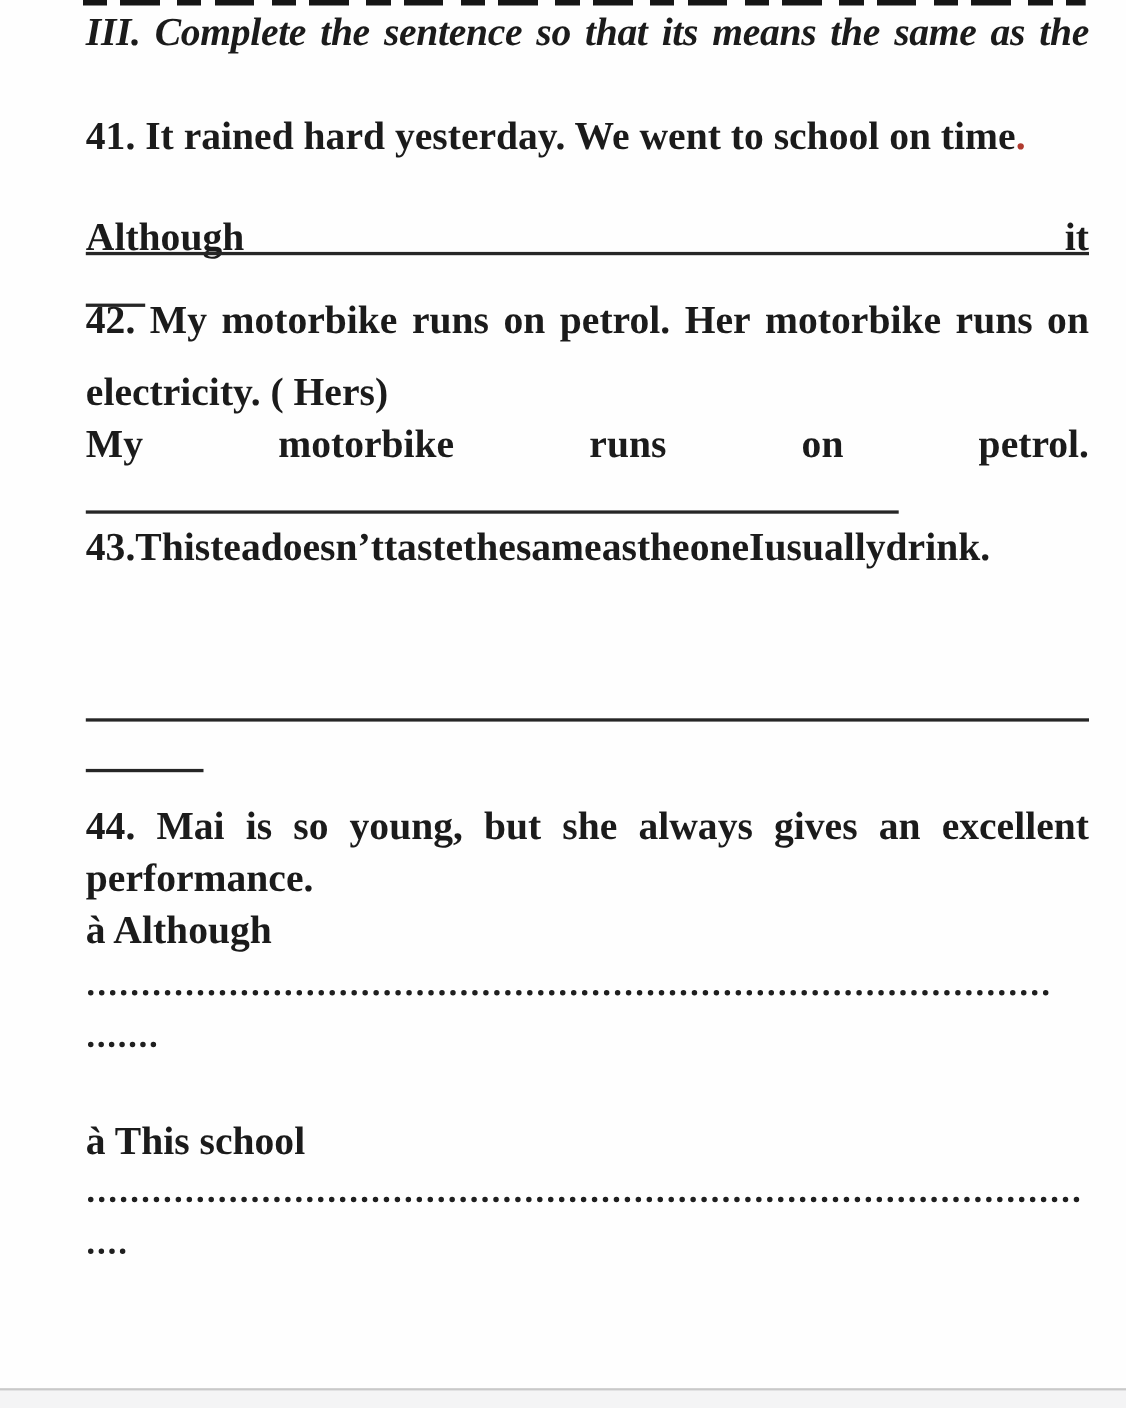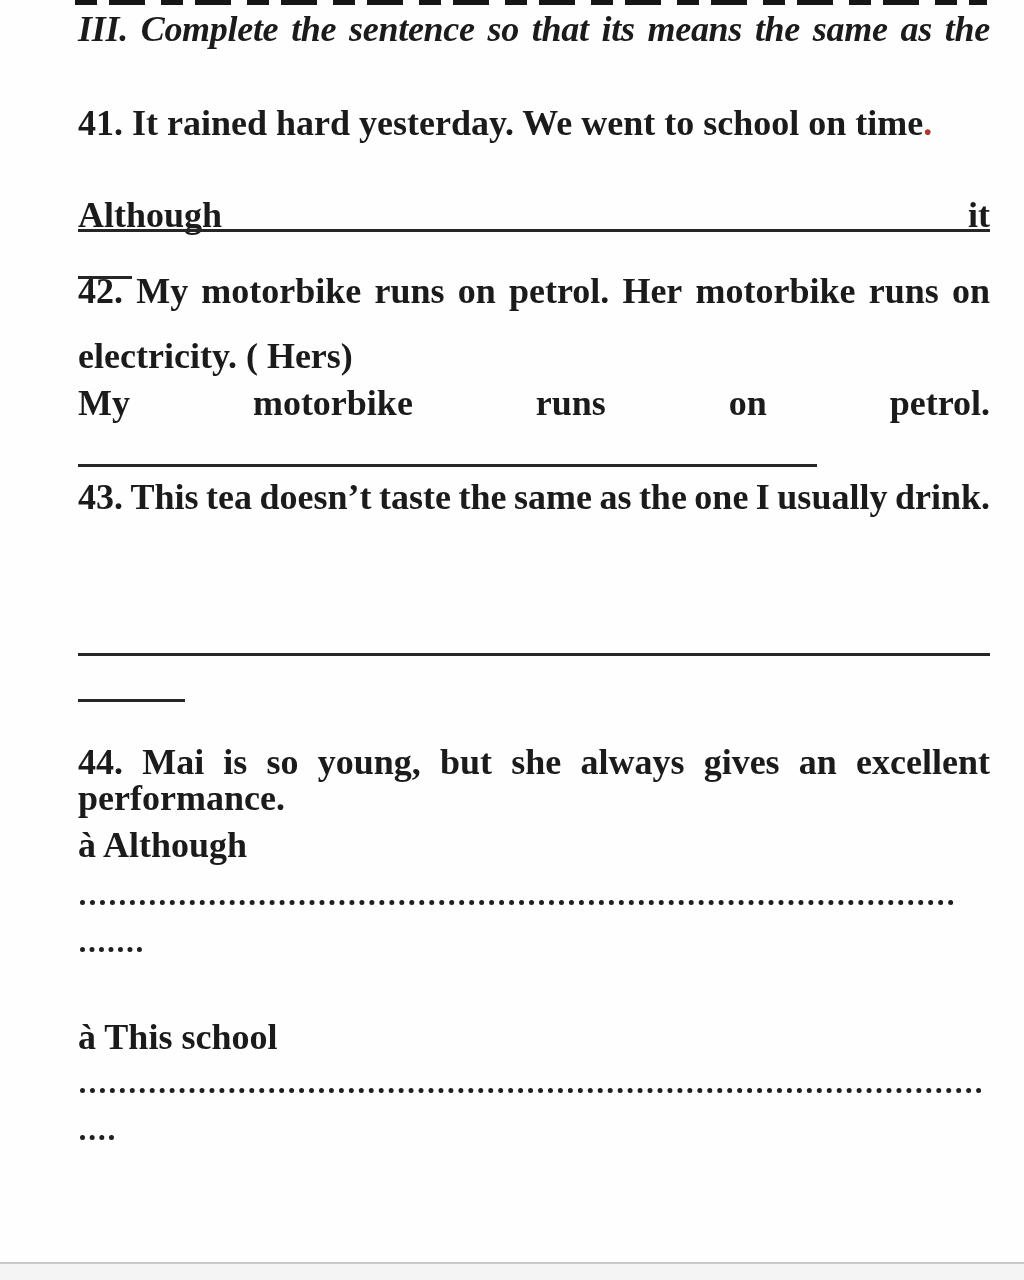--- a/index.html
+++ b/index.html
@@ -106,39 +106,39 @@
   <div class="line" style="top:333px">electricity. ( Hers)</div>
   <div class="line spread" style="top: 380px; display: flex; justify-content: space-between;">
       <span>My</span>
       <span>motorbike</span>
       <span>runs</span>
       <span>on</span>
       <span>petrol.</span>
     </div>
   <div class="rule" style="top:464px; left:78px; width:739px"></div>
 
-  <div class="line spread" style="top: 474px; display: flex; justify-content: space-between;">
+  <div class="line spread" style="top: 474px; display: flex; justify-content: flex-start;">
       <span>43.</span>
       <span>This</span>
       <span>tea</span>
       <span>doesn’t</span>
       <span>taste</span>
       <span>the</span>
       <span>same</span>
       <span>as</span>
       <span>the</span>
       <span>one</span>
       <span>I</span>
       <span>usually</span>
       <span>drink.</span>
     </div>
   <div class="rule" style="top:653px; left:78px; width:912px"></div>
   <div class="rule" style="top:699px; left:78px; width:107px"></div>
 
-  <div class="line spread" style="top: 728px; display: flex; justify-content: space-between; margin-top: 11px;">
+  <div class="line spread" style="top: 728px; display: flex; justify-content: space-between;">
       <span>44.</span>
       <span>Mai</span>
       <span>is</span>
       <span>so</span>
       <span>young,</span>
       <span>but</span>
       <span>she</span>
       <span>always</span>
       <span>gives</span>
       <span>an</span>

